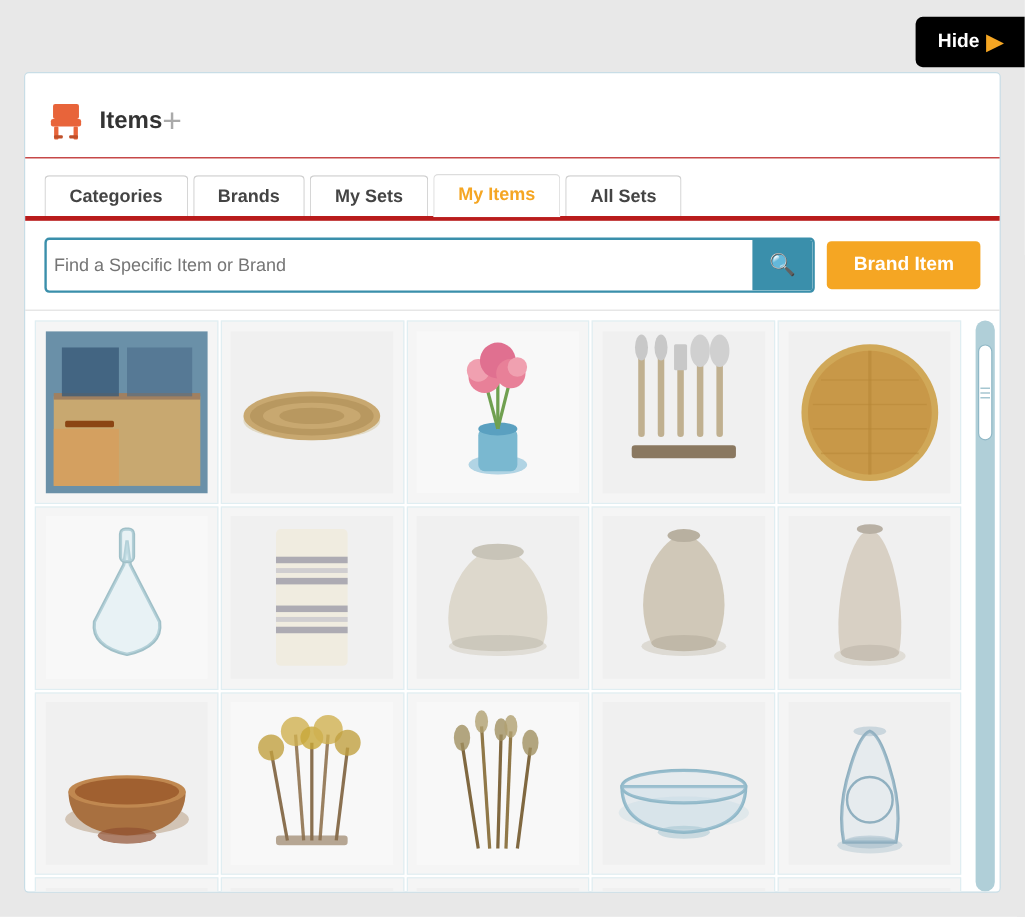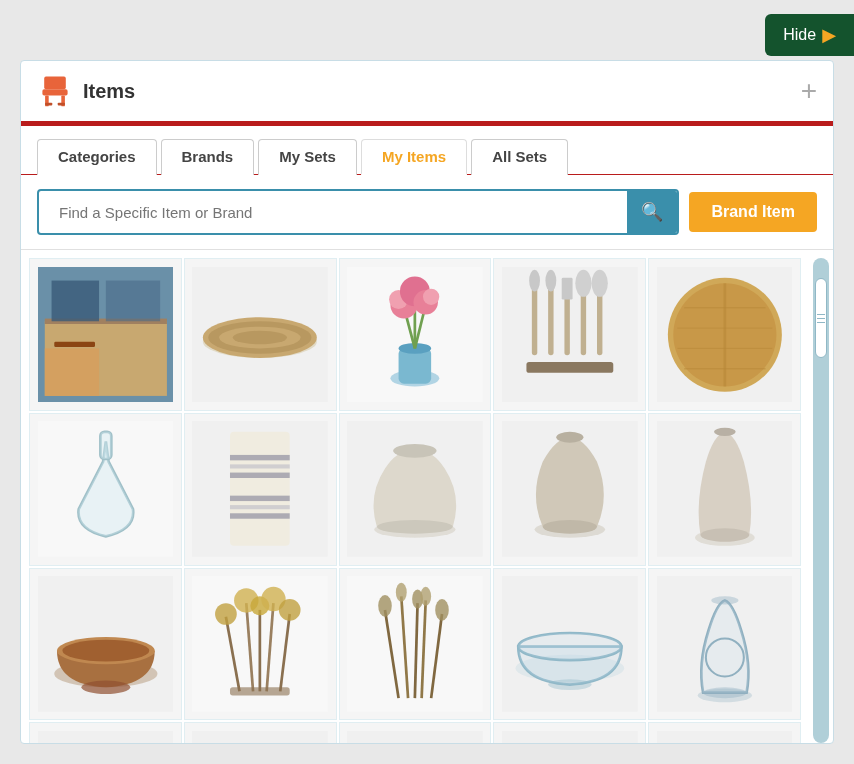--- a/index.html
+++ b/index.html
@@ -10,26 +10,26 @@
       height: 764px;
       overflow: hidden;
       position: relative;
     }
 
     
     .hide-btn {
       position: absolute;
       top: 14px;
       right: 0;
-      background: #14532d;
+      background: #000000;
       color: white;
       border: none;
       padding: 10px 18px;
       font-size: 16px;
-      font-weight: normal;
+      font-weight: bold;
       cursor: pointer;
       border-radius: 6px 0 0 6px;
       display: flex;
       align-items: center;
       gap: 6px;
       z-index: 10;
     }
     .hide-btn .arrow {
       color: #f5a623;
       font-size: 18px;
@@ -46,23 +46,23 @@
       border: 1px solid #c8dde6;
       border-radius: 4px;
       display: flex;
       flex-direction: column;
     }
 
     
     .panel-header {
       display: flex;
       align-items: center;
-      justify-content: space-between;
       padding: 12px 16px;
-      border-bottom: 5px solid #b91c1c;
+      border-bottom: 1px solid #b91c1c;
+      margin-top: 10px;
     }
     .panel-title {
       display: flex;
       align-items: center;
       gap: 10px;
       font-size: 20px;
       font-weight: bold;
       color: #333;
     }
     .chair-icon {
@@ -76,21 +76,22 @@
       color: #aaa;
       cursor: pointer;
       line-height: 1;
     }
 
     
     .tabs {
       display: flex;
       gap: 0;
       padding: 12px 16px 0;
-      border-bottom: 1px solid #b91c1c;
+      border-bottom: 4px solid #b91c1c;
+      align-items: center;
     }
     .tab {
       padding: 8px 20px;
       font-size: 15px;
       font-weight: 600;
       color: #444;
       border: 1px solid #ccc;
       border-bottom: none;
       border-radius: 4px 4px 0 0;
       background: white;
@@ -119,21 +120,21 @@
       display: flex;
       align-items: center;
       border: 2px solid #3a8fab;
       border-radius: 4px;
       overflow: hidden;
     }
     .search-input {
       flex: 1;
       border: none;
       outline: none;
-      padding: 10px 20px;
+      padding: 10px 6px;
       font-size: 15px;
       color: #999;
     }
     .search-btn {
       background: #3a8fab;
       border: none;
       padding: 10px 14px;
       cursor: pointer;
       display: flex;
       align-items: center;

